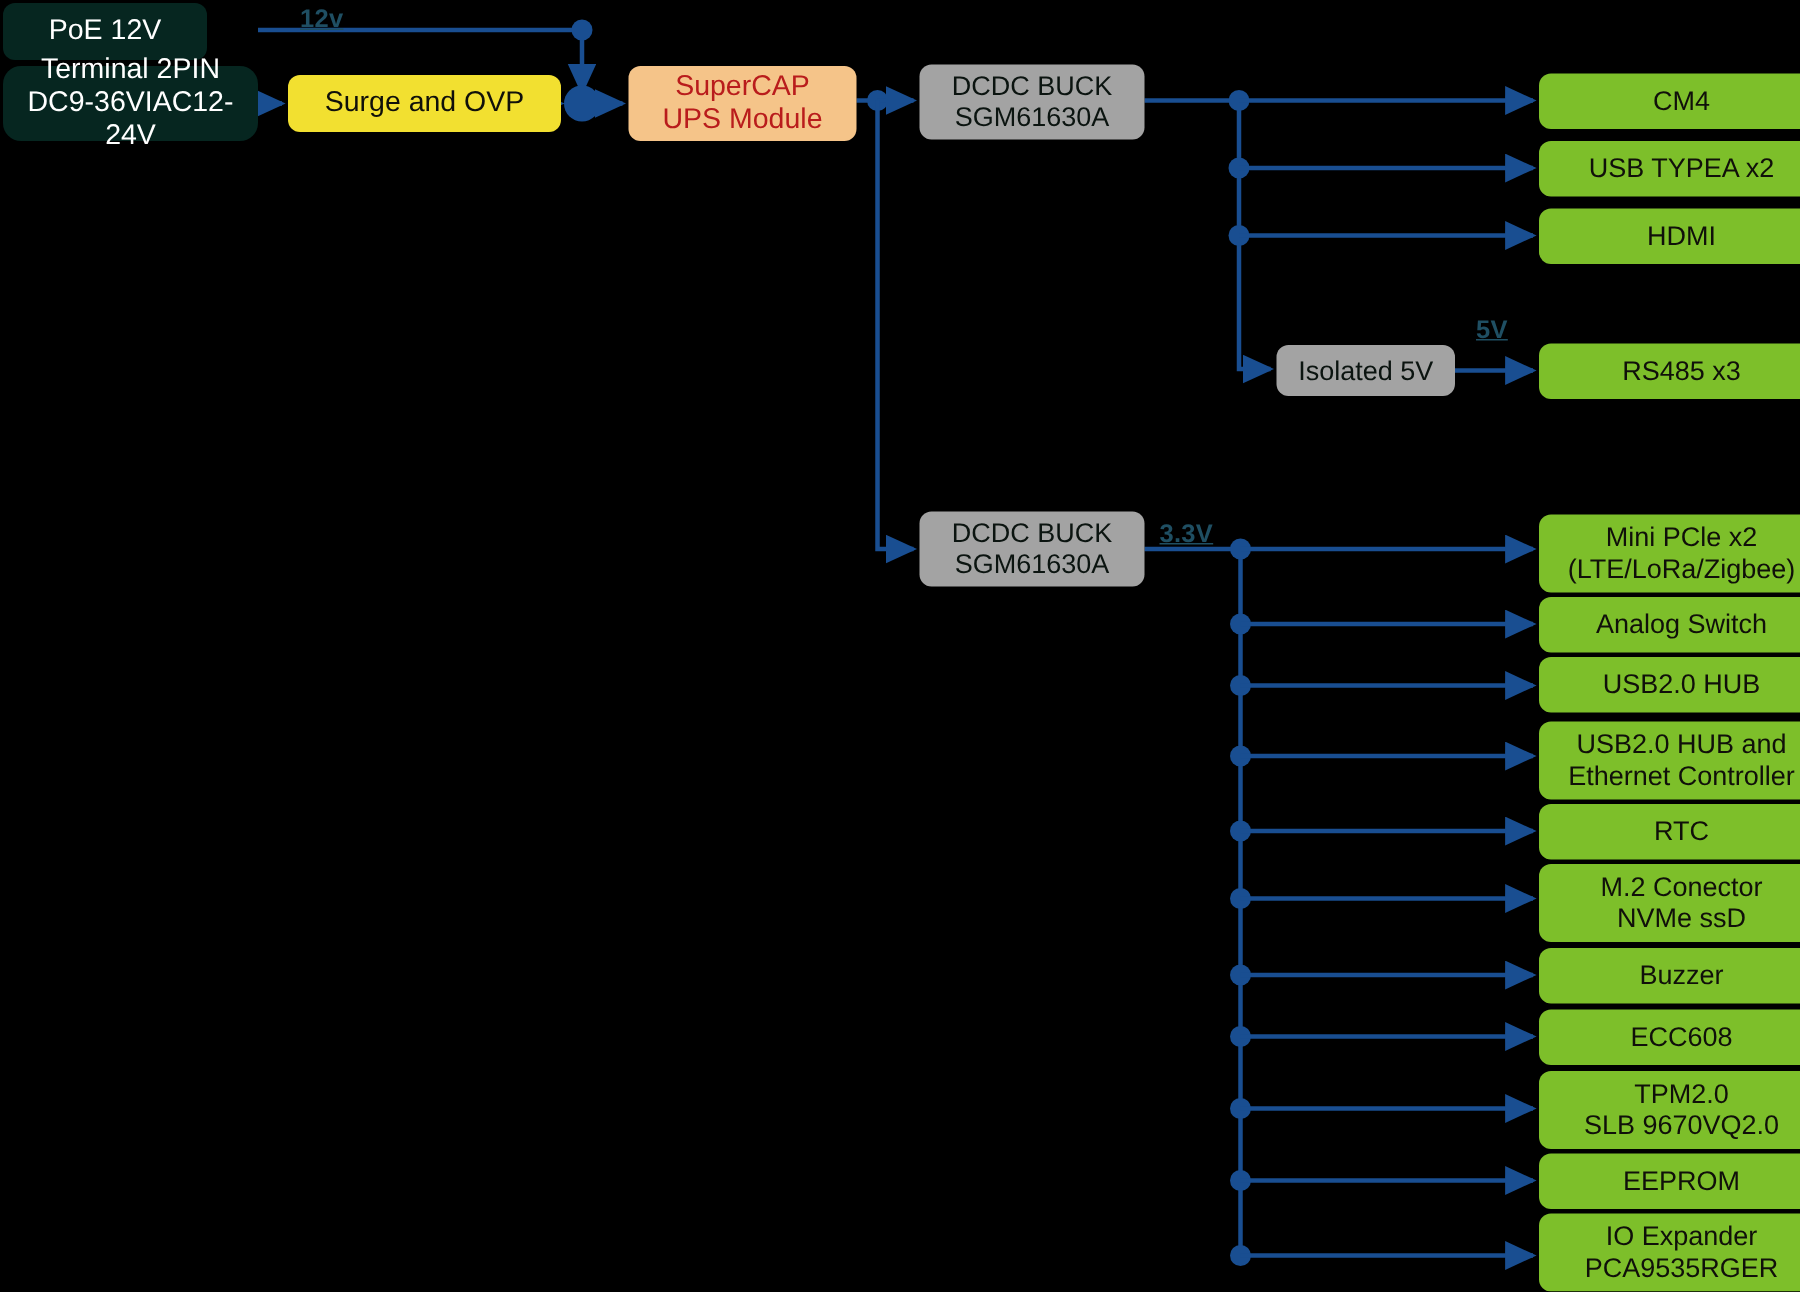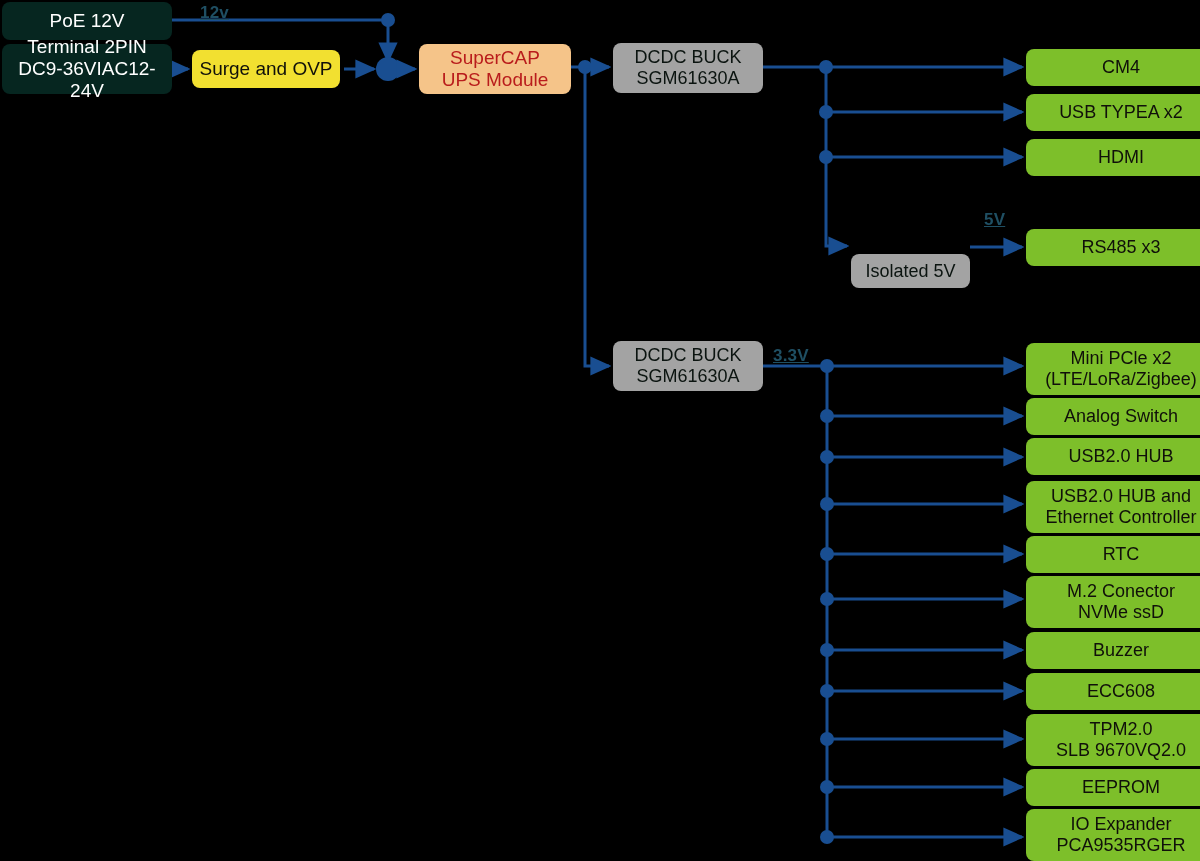--- a/index.html
+++ b/index.html
@@ -142,34 +142,34 @@
       <path d="M827,787 L1022,787" marker-end="url(#arr)"></path>
       <circle cx="827" cy="837" r="7" fill="#194e91" stroke="none"></circle>
       <path d="M827,837 L1022,837" marker-end="url(#arr)"></path>
     </g>
   </svg>
 
   <div class="wire-label" style="left:200px; top:3px;">12v</div>
   <div class="wire-label" style="left:984px; top:210px;">5V</div>
   <div class="wire-label" style="left:773px; top:346px;">3.3V</div>
 
-  <div class="node src" style="left:2px; top:2px; width:170px; height:38px;">PoE 12V</div>
-  <div class="node src" style="left:2px; top:44px; width:170px; height:50px;">Terminal 2PIN
+  <div class="node src" style="left:2px; top:2px; width:136px; height:38px;">PoE 12V</div>
+  <div class="node src" style="left:2px; top:44px; width:170px; height:50px;border-radius:12px;">Terminal 2PIN
 DC9-36VIAC12-24V</div>
 
-  <div class="node protect" style="left:192px; top:50px; width:148px; height:38px;">Surge and OVP</div>
+  <div class="node protect" style="left:192px; top:50px; width:182px; height:38px;">Surge and OVP</div>
 
   <div class="node ups" style="left:419px; top:44px; width:152px; height:50px;">SuperCAP
 UPS Module</div>
 
   <div class="node conv" style="left:613px; top:43px; width:150px; height:50px;">DCDC BUCK
 SGM61630A</div>
   <div class="node conv" style="left:613px; top:341px; width:150px; height:50px;">DCDC BUCK
 SGM61630A</div>
-  <div class="node conv" style="left:851px; top:230px; width:119px; height:34px;margin-top:24px;">Isolated 5V</div>
+  <div class="node conv" style="left:851px; top:230px; width:119px; height:34px;">Isolated 5V</div>
 
   <div class="node load" style="left:1026px; top:49px; width:190px; height:37px;">CM4</div>
   <div class="node load" style="left:1026px; top:94px; width:190px; height:37px;">USB TYPEA x2</div>
   <div class="node load" style="left:1026px; top:139px; width:190px; height:37px;">HDMI</div>
   <div class="node load" style="left:1026px; top:229px; width:190px; height:37px;">RS485 x3</div>
 
   <div class="node load" style="left:1026px; top:343px; width:190px; height:52px;">Mini PCle x2
 (LTE/LoRa/Zigbee)</div>
   <div class="node load" style="left:1026px; top:398px; width:190px; height:37px;">Analog Switch</div>
   <div class="node load" style="left:1026px; top:438px; width:190px; height:37px;">USB2.0 HUB</div>

